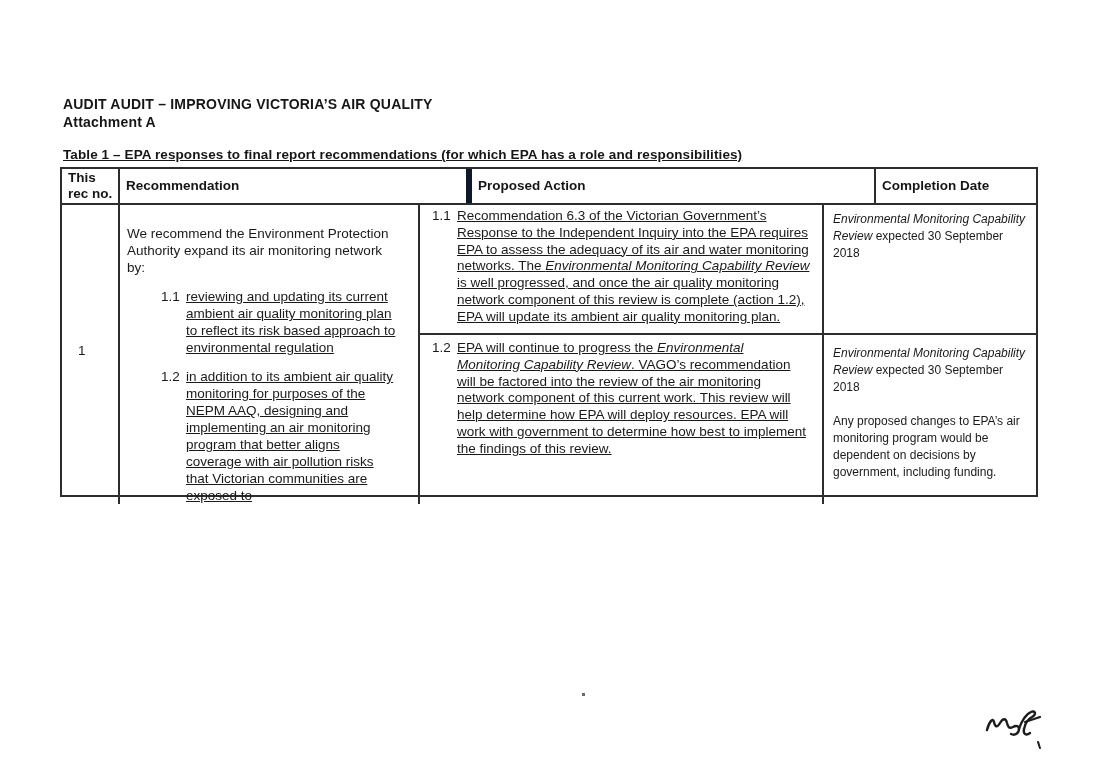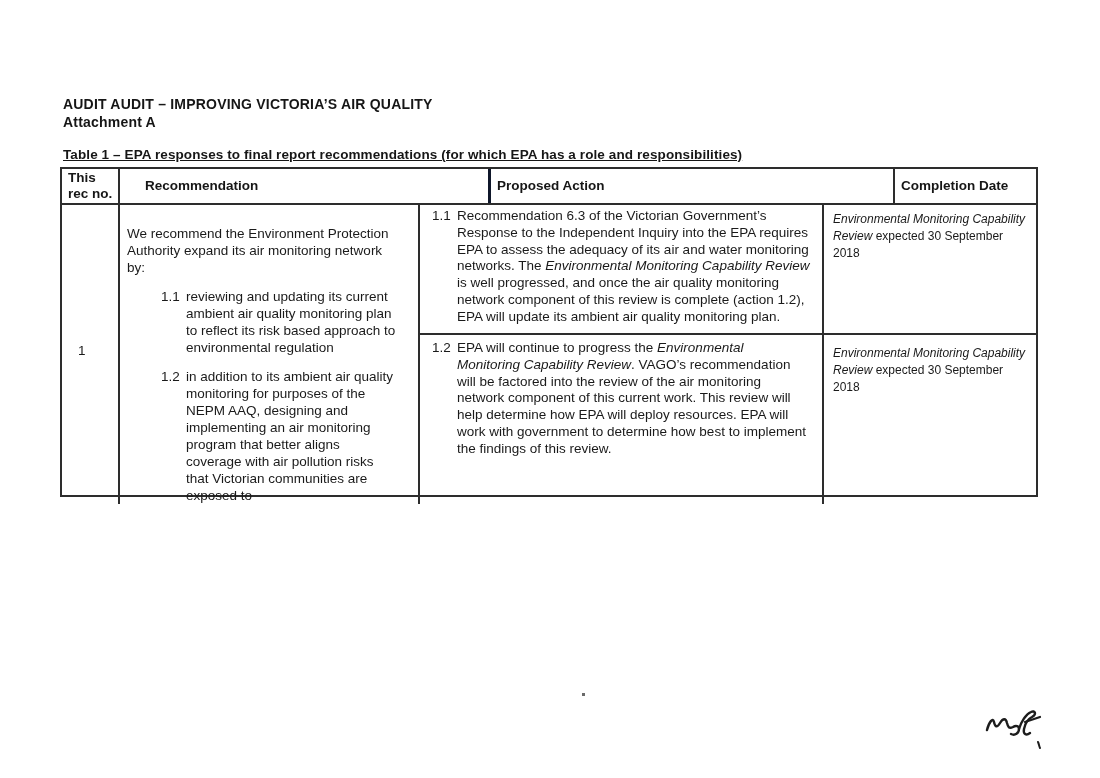--- a/index.html
+++ b/index.html
@@ -53,21 +53,21 @@
     display: flex;
     align-items: center;
     font-size: 13.5px;
     font-weight: bold;
     line-height: 16px;
     padding: 2px 4px 2px 6px;
     color: #161616;
   }
   .tbody { display: flex; flex: 1 1 auto; }
   .col-no    { width: 58px;  border-right: 2px solid #2d2d2d; }
-  .col-rec   { width: 352px; border-right: 3px solid #0f172a; margin-left: 19px; }
+  .col-rec   { width: 352px; border-right: 6px solid #0f172a; }
   .col-act   { width: 404px; border-right: 2px solid #2d2d2d; }
   .col-date  { flex: 1; }
   .cell-no {
     width: 58px;
     border-right: 2px solid #2d2d2d;
     font-size: 13.5px;
     padding: 138px 0 0 16px;
   }
   .cell-rec {
     width: 300px;
@@ -91,21 +91,21 @@
   .cell-date {
     flex: 1;
     font-size: 12px;
     line-height: 17px;
     padding: 6px 10px 0 9px;
   }
   .sub-row-2 .cell-date { padding-top: 10px; }
   .rec-item { display: flex; margin: 12px 0 0 34px; }
   .act-item { display: flex; }
   .num { flex: 0 0 25px; }
-  .item-text { flex: 1; }
+  .item-text { flex: 1; text-decoration: underline; }
   .it { font-style: italic; }
   .date-para + .date-para { margin-top: 17px; }
   .signature {
     position: absolute;
     left: 980px;
     top: 697px;
   }
   .speck {
     position: absolute;
     left: 582px;
@@ -168,20 +168,21 @@
 
         <div class="sub-row sub-row-2">
           <div class="cell-act">
             <div class="act-item">
               <span class="num">1.2</span>
               <span class="item-text"><span>EPA will continue to progress the </span><span class="it">Environmental Monitoring Capability Review</span><span>. VAGO’s recommendation will be factored into the review of the air monitoring network component of this current work. This review will help determine how EPA will deploy resources. EPA will work with government to determine how best to implement the findings of this review.</span></span>
             </div>
           </div>
           <div class="cell-date">
             <div class="date-para"><span class="it">Environmental Monitoring Capability Review</span><span> expected 30 September 2018</span></div>
+            <div class="date-para"><span>Any proposed changes to EPA’s air monitoring program would be dependent on decisions by government, including funding.</span></div>
           </div>
         </div>
 
       </div>
     </div>
   </div>
 
   <div class="speck"></div>
 
   <div class="signature">

